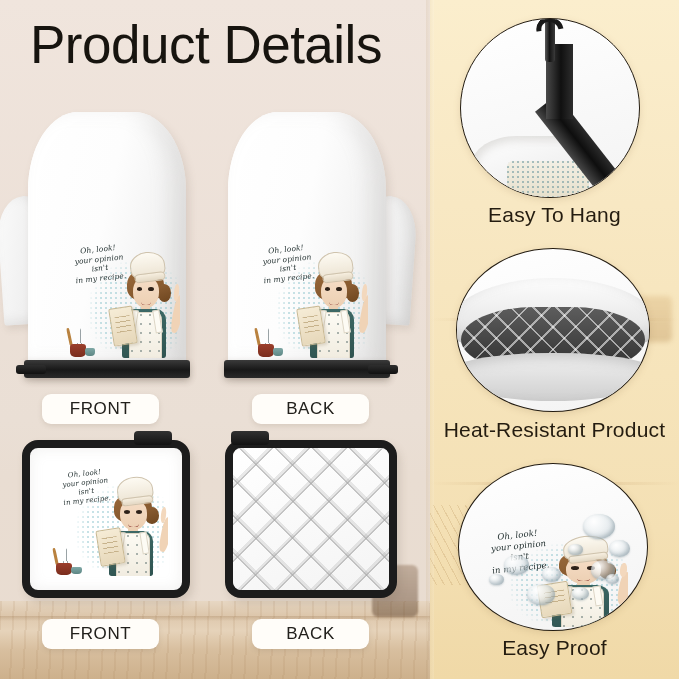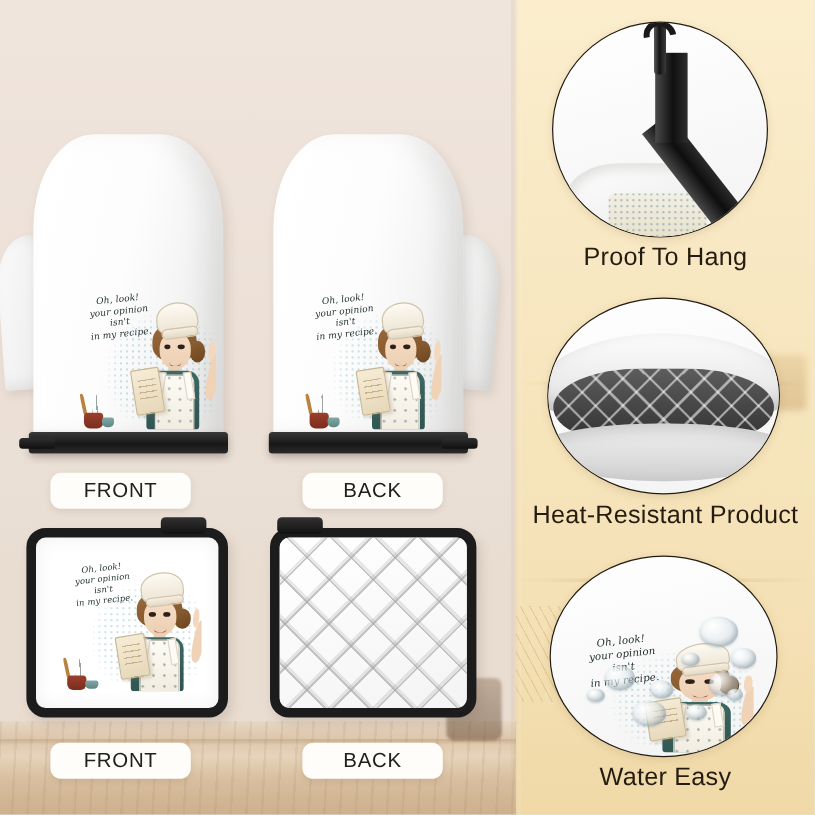--- a/index.html
+++ b/index.html
@@ -339,20 +339,21 @@
 <body>
 
 <div id="stage">
 
   <div class="left-panel">
 
     <div class="wood"></div>
     <div class="wood-edge"></div>
     <div class="jar" style="left:372px;bottom:62px;"></div>
 
+    <div class="title">Product Details</div>
 
     <div class="mitt left" style="left:28px;top:112px;width:158px;height:262px;">
       <div class="thumb"></div>
       <div class="body"></div>
       <div class="art" style="left:34px;top:126px;width:118px;height:120px;">
         <div class="halftone"></div>
         <div class="script" style="font-size:7.5px;">
           <div>Oh, look!</div>
           <div>your opinion</div>
           <div>isn't</div>
@@ -488,21 +489,21 @@
 
     <div class="feature" style="left:30px;top:18px;width:178px;height:178px;">
       <div class="circle">
         <div class="mitt-corner"></div>
         <div class="corner-print"></div>
         <div class="strap-d"></div>
         <div class="strap-v"></div>
         <div class="hook"></div>
       </div>
     </div>
-    <div class="cap" style="top:203px;">Proof To Hang</div>
+    <div class="cap" style="top:203px;">Easy To Hang</div>
 
     <div class="feature" style="left:26px;top:248px;width:192px;height:162px;">
       <div class="circle">
         <div class="pad-outer"></div>
         <div class="pad-inner"></div>
         <div class="pad-front"></div>
       </div>
     </div>
     <div class="cap" style="top:418px;">Heat-Resistant Product</div>
 
@@ -542,17 +543,17 @@
         <div class="drop" style="left:58%;top:48%;width:8%;height:7%;"></div>
         <div class="drop" style="left:70%;top:58%;width:13%;height:12%;"></div>
         <div class="drop" style="left:44%;top:62%;width:10%;height:9%;"></div>
         <div class="drop" style="left:24%;top:55%;width:13%;height:12%;"></div>
         <div class="drop" style="left:16%;top:66%;width:8%;height:7%;"></div>
         <div class="drop" style="left:36%;top:72%;width:15%;height:13%;"></div>
         <div class="drop" style="left:60%;top:74%;width:9%;height:8%;"></div>
         <div class="drop" style="left:78%;top:66%;width:7%;height:6%;"></div>
       </div>
     </div>
-    <div class="cap" style="top:636px;">Water Easy</div>
+    <div class="cap" style="top:636px;">Easy Proof</div>
   </div>
 
   <div class="panel-seam"></div>
 </div>
 
 </body></html>

